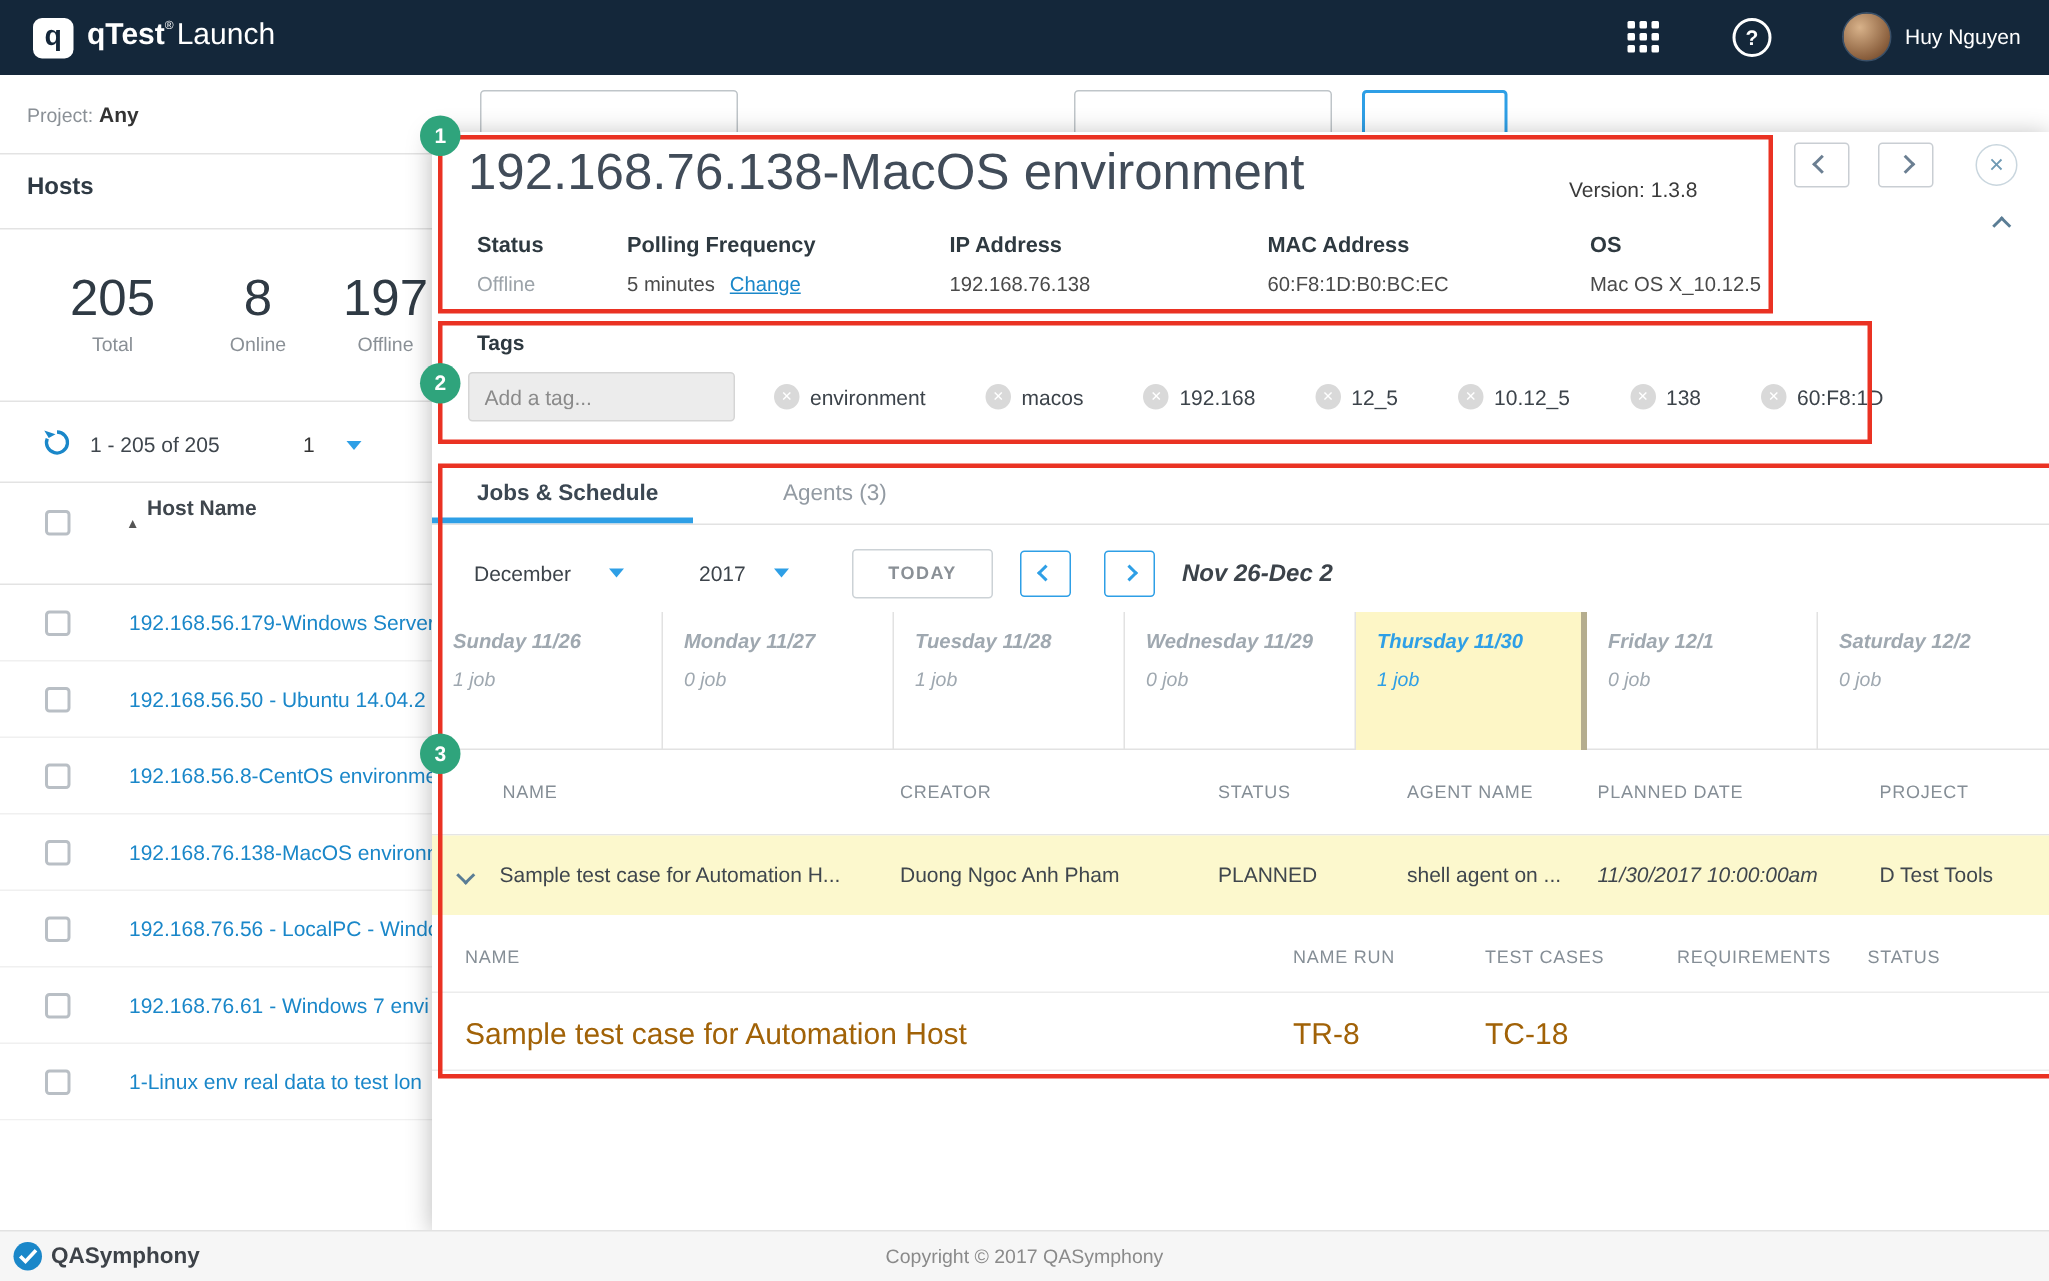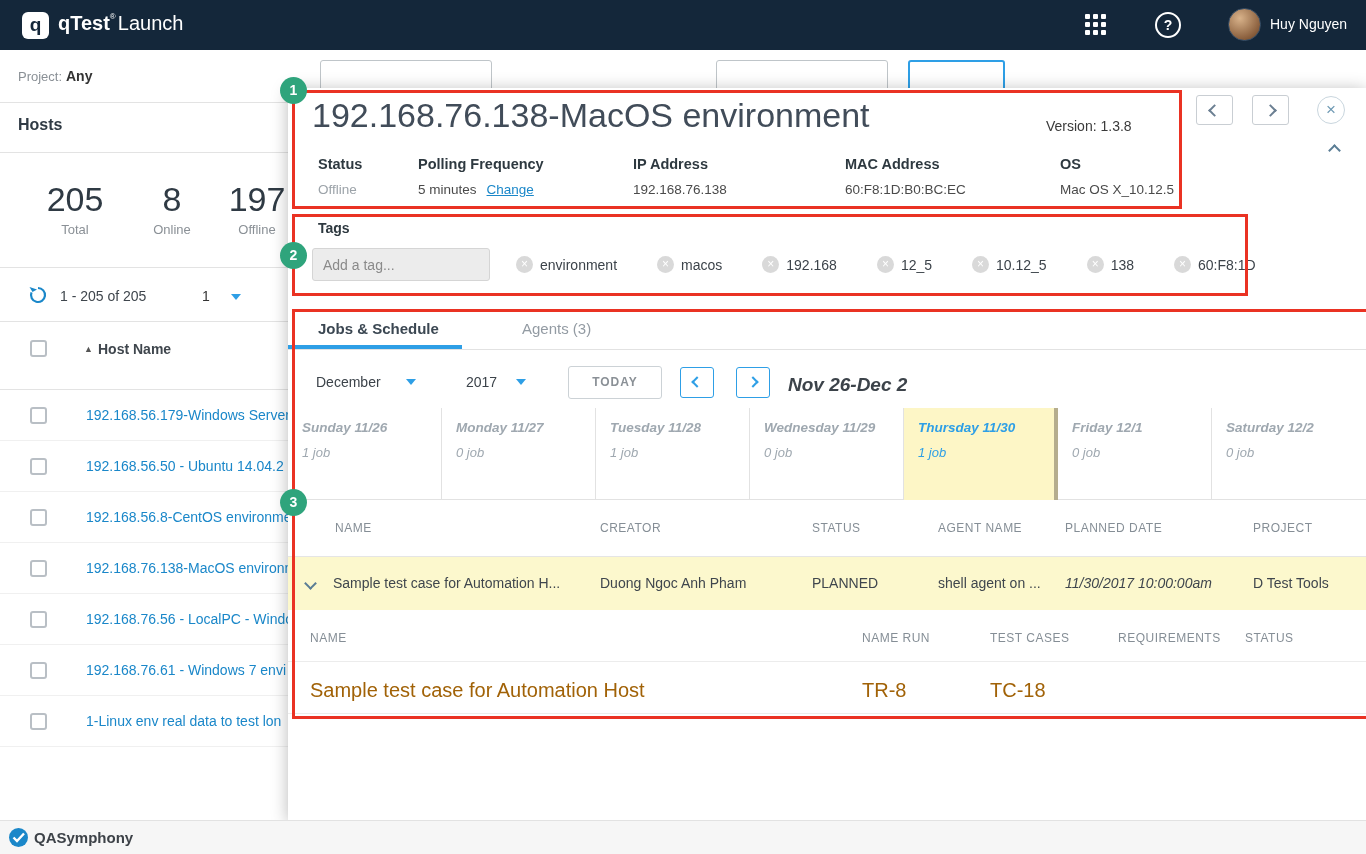--- a/index.html
+++ b/index.html
@@ -35,21 +35,21 @@
   .stat .v { font-size:34px; color:#2f3a44; }
   .stat .l { font-size:13px; color:#8a9096; margin-top:3px; }
   .refresh-icon { position:absolute; left:28px; top:285px; width:20px; height:20px; cursor:pointer; }
   .pg-range { position:absolute; left:60px; top:288px; font-size:14px; color:#3f464d; }
   .pg-page { position:absolute; left:202px; top:288px; font-size:14px; color:#333; cursor:pointer; }
   .pg-caret { position:absolute; left:231px; top:294px; }
   .caret { display:inline-block; width:0; height:0; border-left:5px solid transparent; border-right:5px solid transparent; border-top:6px solid #2e9fe6; }
   .checkbox { width:17px; height:17px; border:2px solid #b9bfc5; border-radius:3px; background:#fff; cursor:pointer; }
   .hdr-check { position:absolute; left:30px; top:340px; }
   .sort-caret { position:absolute; left:84px; top:344px; font-size:9px; color:#555; }
-  .hostname-hdr { position:absolute; left:98px; top:341px; font-size:14px; font-weight:bold; color:#3f464d; cursor:pointer; }
+  .hostname-hdr { position:absolute; left:98px; top:330px; font-size:14px; font-weight:bold; color:#3f464d; cursor:pointer; }
   .host-list { position:absolute; left:0; top:390px; width:288px; overflow:hidden; }
   .host-row { position:relative; width:288px; height:51px; border-bottom:1px solid #f0f0f0; }
   .host-row .checkbox { position:absolute; left:30px; top:17px; }
   .host-link { position:absolute; left:86px; top:17px; font-size:14px; color:#1a87c9; white-space:nowrap; cursor:pointer; }
 
   
   .modal { position:absolute; left:288px; top:88px; width:1078px; height:732px; background:#fff;
            box-shadow:0 2px 16px rgba(0,0,0,.28); z-index:10; }
   .detail-title { position:absolute; left:24px; top:8px; font-size:34px; font-weight:400; color:#414c59; }
   .detail-version { position:absolute; left:758px; top:30px; font-size:14px; color:#3a3a3a; }
@@ -88,21 +88,21 @@
 
   .cal-month { position:absolute; left:28px; top:286px; font-size:14px; color:#3c434a; cursor:pointer; }
   .cal-year  { position:absolute; left:178px; top:286px; font-size:14px; color:#3c434a; cursor:pointer; }
   .cal-caret1 { position:absolute; left:118px; top:291px; }
   .cal-caret2 { position:absolute; left:228px; top:291px; }
   .today-btn { position:absolute; left:280px; top:278px; width:94px; height:33px; background:#fff; border:1px solid #ccd2d6; border-radius:3px;
                font-size:12px; letter-spacing:1px; color:#8a9096; font-weight:bold; text-align:center; line-height:31px; cursor:pointer; }
   .cal-nav { position:absolute; top:279px; width:34px; height:31px; background:#fff; border:1px solid #2e9fe6; border-radius:3px;
              color:#2e9fe6; text-align:center; cursor:pointer; }
   .cal-nav .chev { margin-top:10px; width:8px; height:8px; }
-  .week-range { position:absolute; left:500px; top:286px; font-size:19px; font-style:italic; font-weight:bold; color:#3c434a; }
+  .week-range { position:absolute; left:500px; top:286px; font-size:16px; font-style:italic; font-weight:bold; color:#3c434a; }
 
   .week-row { position:absolute; left:0; top:320px; width:1078px; height:92px; display:flex; border-bottom:1px solid #e2e2e2; }
   .day-cell { width:154px; height:92px; border-right:1px solid #e2e2e2; padding:12px 0 4px 14px; cursor:pointer; }
   .day-cell:last-child { border-right:none; }
   .day-cell .d { font-size:13.5px; font-style:italic; font-weight:bold; color:#9fa8b0; }
   .day-cell .j { font-size:13px; font-style:italic; color:#9fa8b0; margin-top:10px; }
   .day-cell.active { background:#fdf6c6; border-right:4px solid #b5ad8e; }
   .day-cell.active .d, .day-cell.active .j { color:#2e9fe6; }
 
   .jobs-hdr-row { position:absolute; left:0; top:412px; width:1078px; height:57px; border-bottom:1px solid #e5e5e5; }
@@ -354,20 +354,21 @@
   <div class="anno-num" style="left:280px; top:489px;">3</div>
 
   <div class="footer">
     <div class="qas-logo">
       <svg width="21" height="21" viewBox="0 0 21 21">
         <circle cx="10.5" cy="10.5" r="9.5" fill="#1a87c9"></circle>
         <path d="M5.5 10.5 l3.5 3.5 L16 6.5" fill="none" stroke="#fff" stroke-width="2.4"></path>
       </svg>
       <span class="txt">QASymphony</span>
     </div>
+    <div class="copyright">Copyright © 2017 QASymphony</div>
   </div>
 
   <div class="navbar">
     <div class="logo-sq">q</div>
     <div class="brand">
       <b>qTest</b><sup>®</sup><span class="product">Launch</span>
     </div>
     <div class="apps-grid">
       <i></i>
         <i></i>

